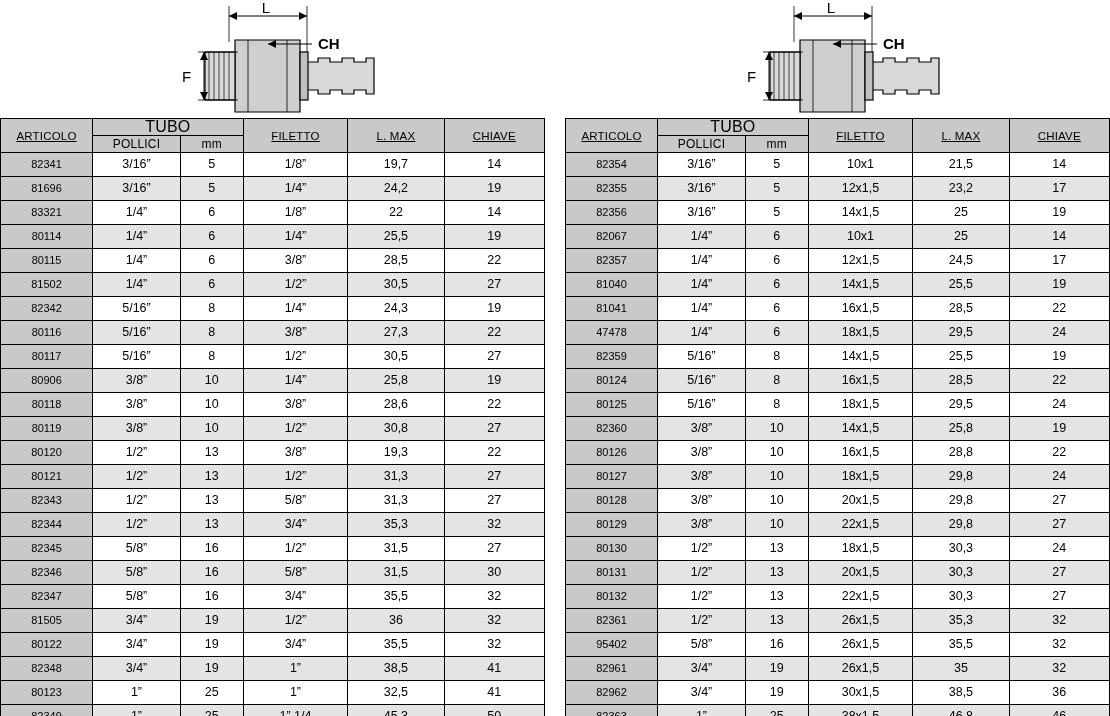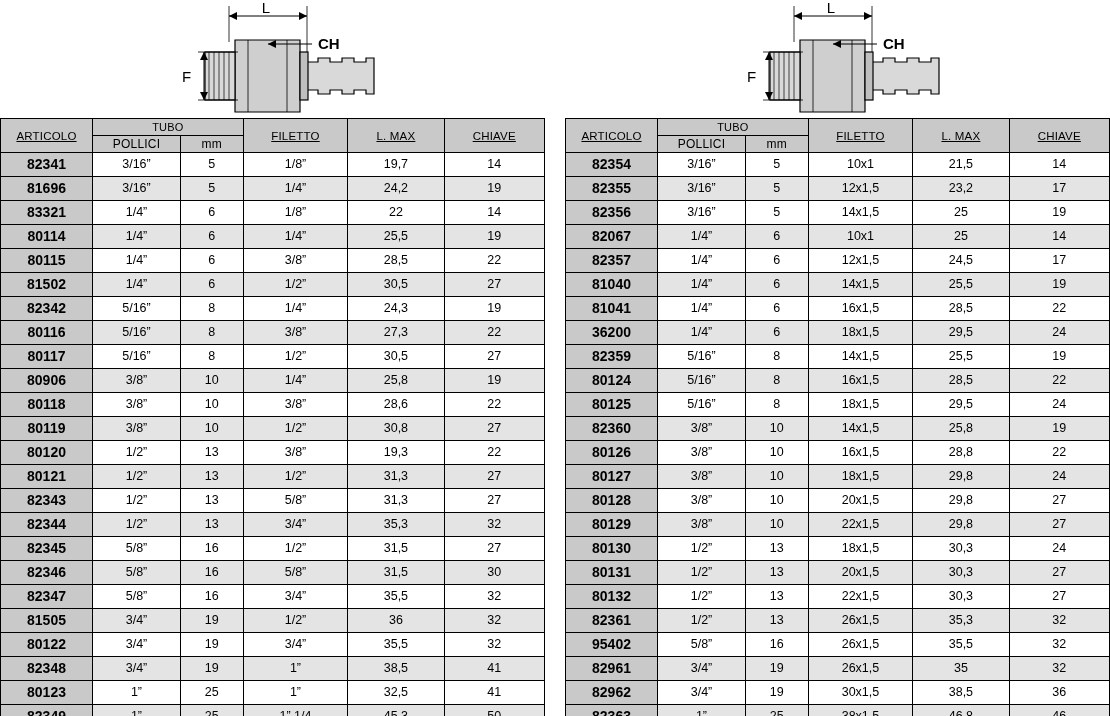--- a/index.html
+++ b/index.html
@@ -57,36 +57,36 @@
   }
   thead th {
     background: #c9c9c9;
     font-weight: normal;
     font-size: 11.5px;
     letter-spacing: 0.2px;
   }
   thead th.tubo-group {
     height: 16px;
     line-height: 16px;
-    font-size: 11px;
+    font-size: 16px;
     margin-top: 48px;
   }
   thead th.sub {
     height: 16px;
     line-height: 16px;
     font-size: 12px;
   }
   thead th.tall {
     height: 32px;
     line-height: 32px;
     text-decoration: underline;
   }
   td.art {
-    font-weight: bold;
-    font-size: 14px;
+    font-weight: normal;
+    font-size: 11px;
     background: #c9c9c9;
   }
   tbody tr.alt td { background: #e4e4e4; }
   tbody tr.alt td.art { background: #c9c9c9; margin-left: 44px; }
   tbody tr td { background: #ffffff; }
   tbody tr.alt td:not(.art) { background: #e4e4e4; }
 </style>
 </head>
 <body>
 
@@ -459,21 +459,21 @@
           </tr>
           <tr>
             <td class="art">81041</td>
             <td>1/4”</td>
             <td>6</td>
             <td>16x1,5</td>
             <td>28,5</td>
             <td>22</td>
           </tr>
           <tr class="alt">
-            <td class="art">36200</td>
+            <td class="art">47478</td>
             <td>1/4”</td>
             <td>6</td>
             <td>18x1,5</td>
             <td>29,5</td>
             <td>24</td>
           </tr>
           <tr>
             <td class="art">82359</td>
             <td>5/16”</td>
             <td>8</td>

